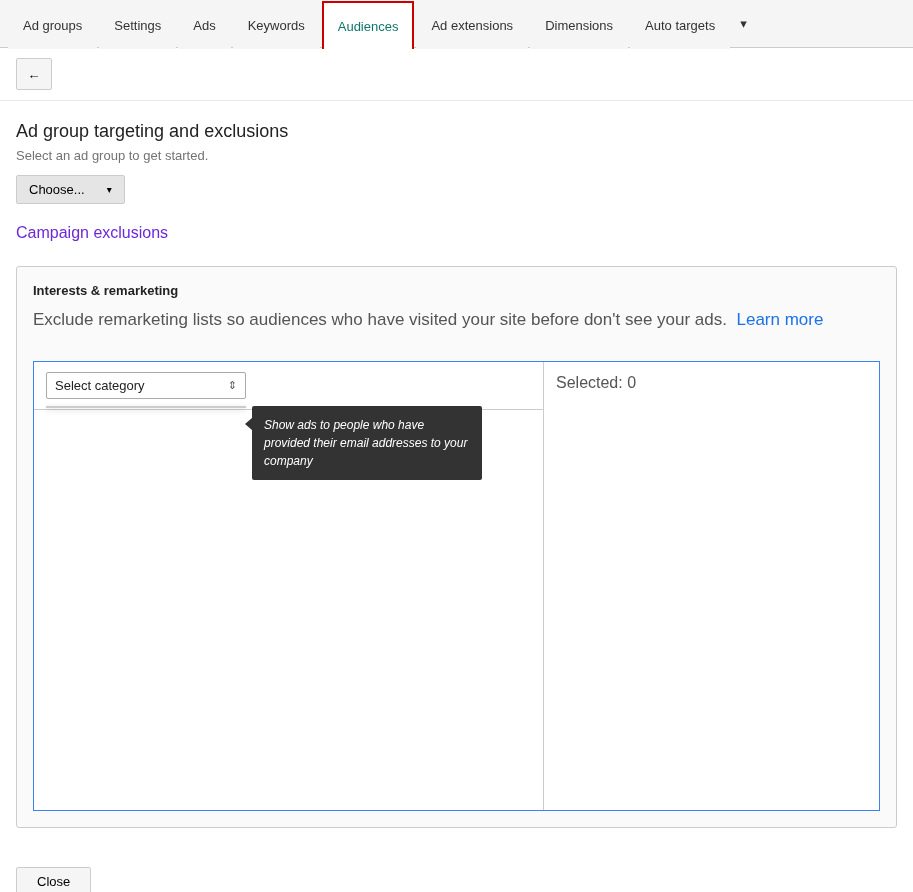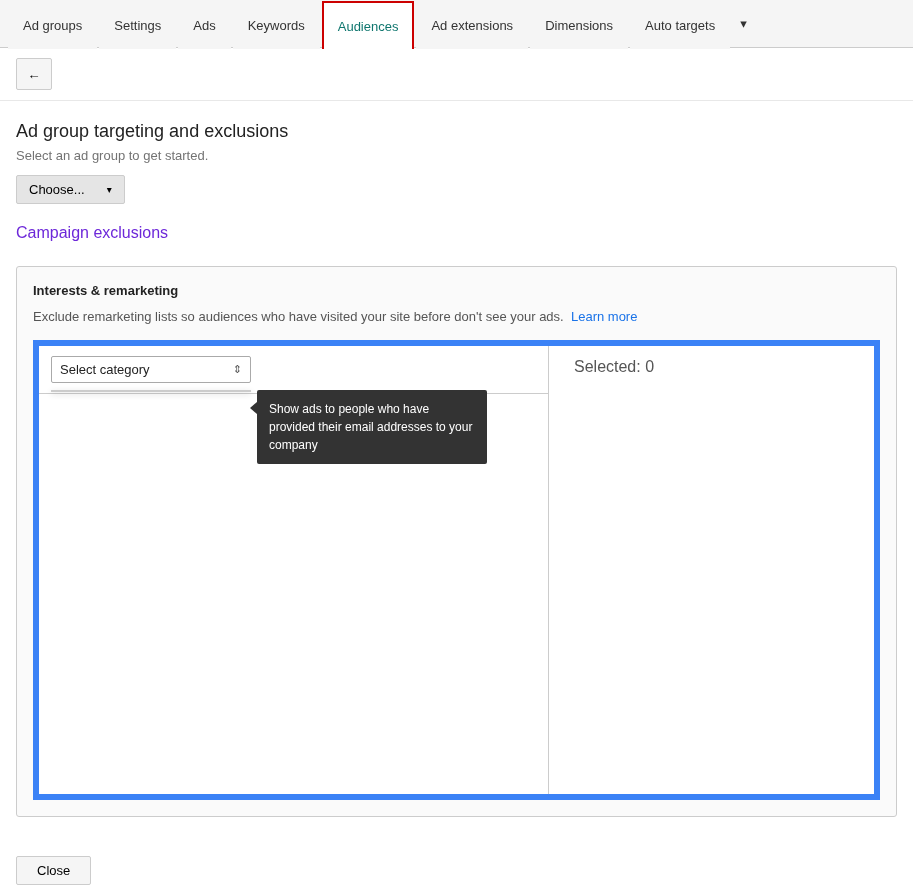--- a/index.html
+++ b/index.html
@@ -113,37 +113,36 @@
       padding: 16px;
       background: #fafafa;
       margin-bottom: 16px;
     }
     .box-title {
       font-size: 13px;
       font-weight: bold;
       margin-bottom: 10px;
     }
     .box-desc {
-      font-size: 13px;
+      font-size: 17px;
       color: #555;
-      margin-bottom: 14px;
+      margin-bottom: 29px;
       line-height: 1.4;
     }
     .learn-more {
       color: #1a73e8;
       cursor: pointer;
       text-decoration: none;
     }
 
     
     .columns-area {
-      border: 6px solid #3b82f6;
+      border: 1px solid #3b82f6;
       background: #fff;
       display: flex;
-      gap: 13px;
     }
     .left-col {
       width: 510px;
       border-right: 1px solid #ccc;
       position: relative;
     }
     .right-col {
       flex: 1;
       padding: 12px;
     }
@@ -201,20 +200,21 @@
       top: 44px;
       background: #333;
       color: #fff;
       padding: 10px 12px;
       font-size: 12px;
       line-height: 1.5;
       width: 230px;
       border-radius: 2px;
       z-index: 200;
       pointer-events: none;
+      font-style: italic;
     }
     .tooltip-box::before {
       content: '';
       position: absolute;
       left: -7px;
       top: 12px;
       border-top: 6px solid transparent;
       border-bottom: 6px solid transparent;
       border-right: 7px solid #333;
     }

